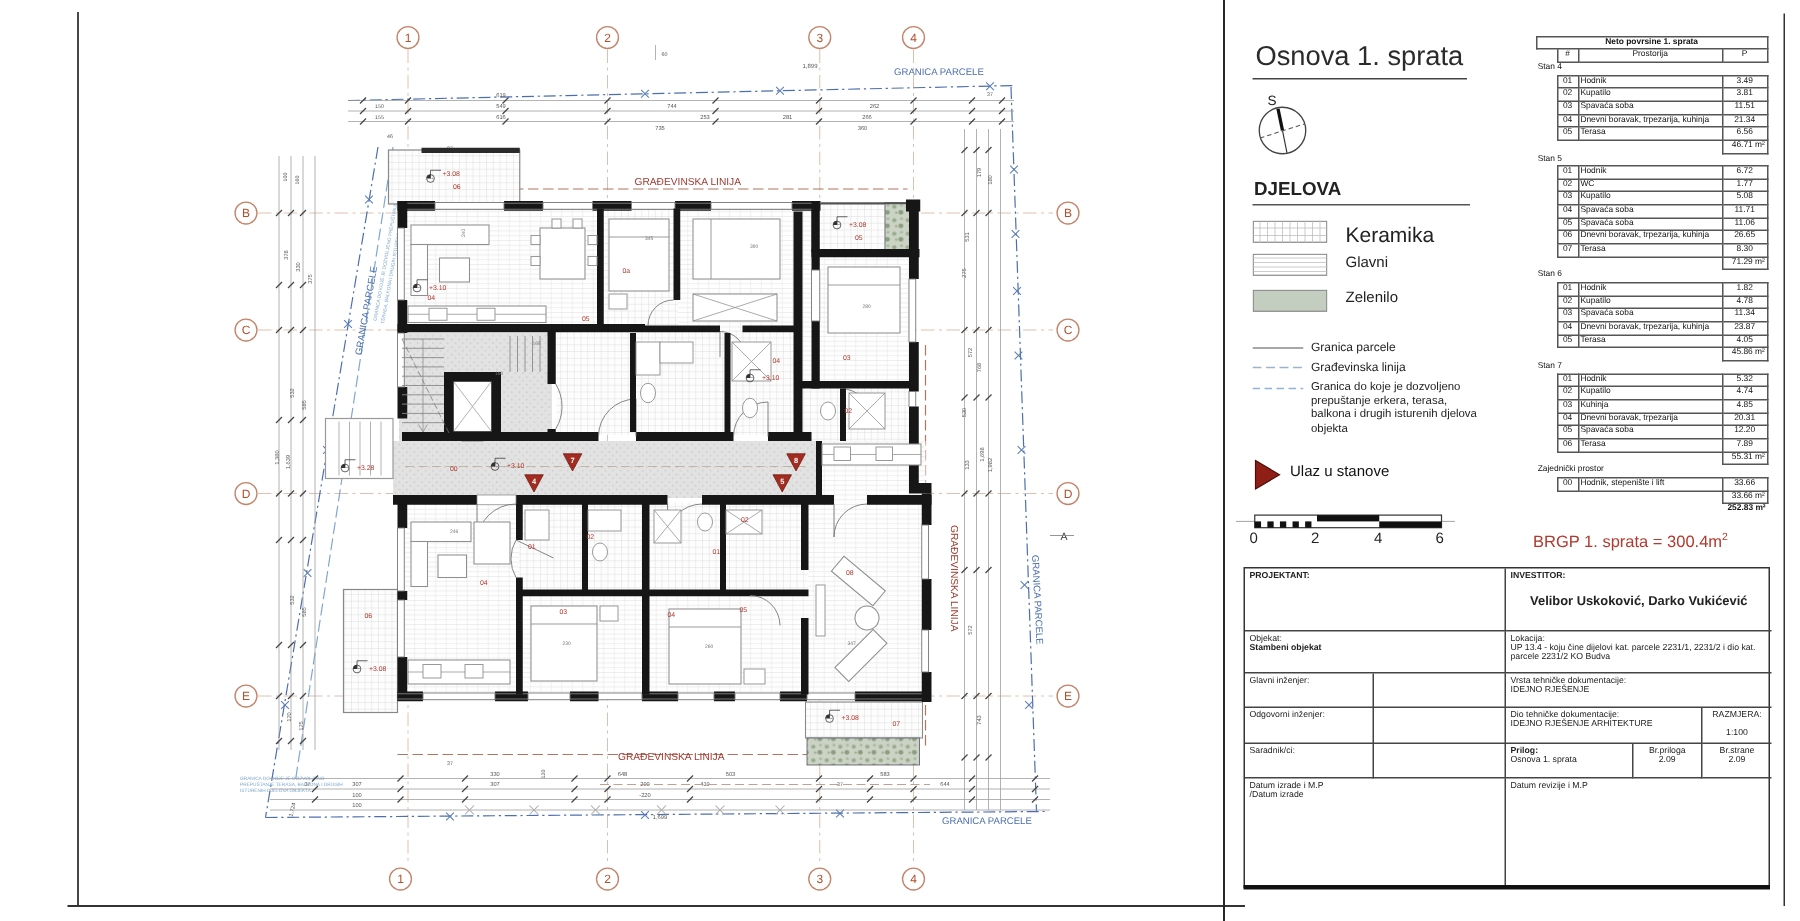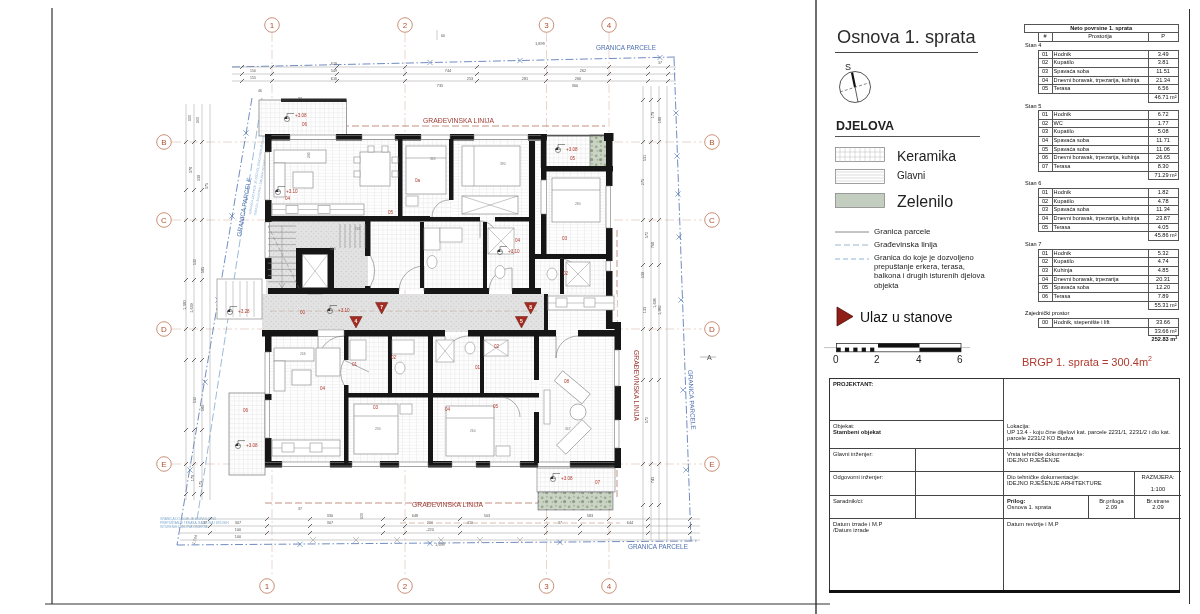--- a/index.html
+++ b/index.html
@@ -907,41 +907,41 @@
 <rect x="0.5" y="0.5" width="49" height="14" fill="#fff" stroke="#888" stroke-width="0.8"></rect>
 <g stroke="#b9b9b9" stroke-width="0.5">
 <path d="M0 3H50M0 6H50M0 9H50M0 12H50"></path>
 </g>
     </svg>
 <div class="abs" style="left:897px;top:170px;font-size:10px;color:#222;">Glavni</div>
 
 <svg class="abs" style="left:835px;top:192.5px;" width="50" height="15" viewBox="0 0 50 15">
 <rect x="0.5" y="0.5" width="49" height="14" fill="#c3cec0" stroke="#888" stroke-width="0.8"></rect>
 </svg>
-<div class="abs" style="left:897px;top:193px;font-size:16px;color:#222;">Zelenilo</div>
+<div class="abs" style="left:897px;top:193px;font-size:10px;color:#222;">Zelenilo</div>
 
 <svg class="abs" style="left:835px;top:228px;" width="34" height="8" viewBox="0 0 34 8">
       <line x1="0" y1="4" x2="34" y2="4" stroke="#8a8a8a" stroke-width="1"></line>
     </svg>
 <div class="abs" style="left:874px;top:227px;font-size:8px;color:#222;">Granica parcele</div>
 
 <svg class="abs" style="left:835px;top:241px;" width="34" height="8" viewBox="0 0 34 8">
       <line x1="0" y1="4" x2="34" y2="4" stroke="#9db4c8" stroke-width="1" stroke-dasharray="6 3"></line>
     </svg>
 <div class="abs" style="left:874px;top:240px;font-size:8px;color:#222;">Građevinska linija</div>
 
 <svg class="abs" style="left:835px;top:254.5px;" width="34" height="8" viewBox="0 0 34 8">
       <line x1="0" y1="4" x2="34" y2="4" stroke="#8fb4d9" stroke-width="1" stroke-dasharray="5 3"></line>
     </svg>
 <div class="abs" style="left:874px;top:253px;font-size:7.6px;line-height:9.2px;color:#222;">Granica do koje je dozvoljeno<br>prepuštanje erkera, terasa,<br>balkona i drugih isturenih djelova<br>objekta</div>
 
 <svg class="abs" style="left:836px;top:306px;" width="20" height="22" viewBox="0 0 20 22">
 <path d="M1 1 L17 10.5 L1 20 Z" fill="#8f1f16" stroke="#4e0f0a" stroke-width="0.8"></path>
     </svg>
-<div class="abs" style="left:860px;top:309px;font-size:14px;color:#111;">Ulaz u stanove</div>
+<div class="abs" style="left:860px;top:309px;font-size:10px;color:#111;">Ulaz u stanove</div>
 
 <svg class="abs" style="left:824px;top:339px;" width="150" height="14" viewBox="0 0 150 14">
 <line x1="0" y1="8.6" x2="146" y2="8.6" stroke="#999" stroke-width="0.6"></line>
 <rect x="12.5" y="4.4" width="124.5" height="8.4" fill="#fff" stroke="#333" stroke-width="0.8"></rect>
 <g fill="#111">
 <rect x="12.5" y="8.6" width="4.2" height="4.2"></rect>
         <rect x="20.9" y="8.6" width="4.2" height="4.2"></rect>
 <rect x="29.3" y="8.6" width="4.2" height="4.2"></rect>
         <rect x="37.7" y="8.6" width="4.2" height="4.2"></rect>
 <rect x="46.1" y="8.6" width="4.2" height="4.2"></rect>
@@ -1170,20 +1170,22 @@
 </tbody>
       </table>
 </div>
 
 <div class="abs" style="left:1022px;top:355px;font-size:11px;color:#b03a2e;">BRGP 1. sprata = 300.4m<sup style="font-size:7px;">2</sup></div>
 
 <div class="tb">
 
 <div class="cell" style="left:0;top:0;width:174px;height:42px;"><span class="bold">PROJEKTANT:</span></div>
 
+<div class="cell nb" style="left:174px;top:0;width:177px;height:42px;"><span class="bold">INVESTITOR:</span>
+<div style="text-align:center;margin-top:8px;font-size:8.6px;font-weight:bold;">Velibor Uskoković, Darko Vukićević</div></div>
 
 <div class="cell" style="left:0;top:42px;width:174px;height:28px;">Objekat:<br><span class="bold">Stambeni objekat</span></div>
 
 <div class="cell nb" style="left:174px;top:42px;width:177px;height:28px;">Lokacija:<br>UP 13.4 - koju čine dijelovi kat. parcele 2231/1, 2231/2 i dio kat. parcele 2231/2 KO Budva</div>
 
 <div class="cell" style="left:0;top:70px;width:86px;height:23px;">Glavni inženjer:</div>
 <div class="cell" style="left:86px;top:70px;width:88px;height:23px;"></div>
 
 <div class="cell nb" style="left:174px;top:70px;width:177px;height:23px;">Vrsta tehničke dokumentacije:<br>IDEJNO RJEŠENJE</div>
 

